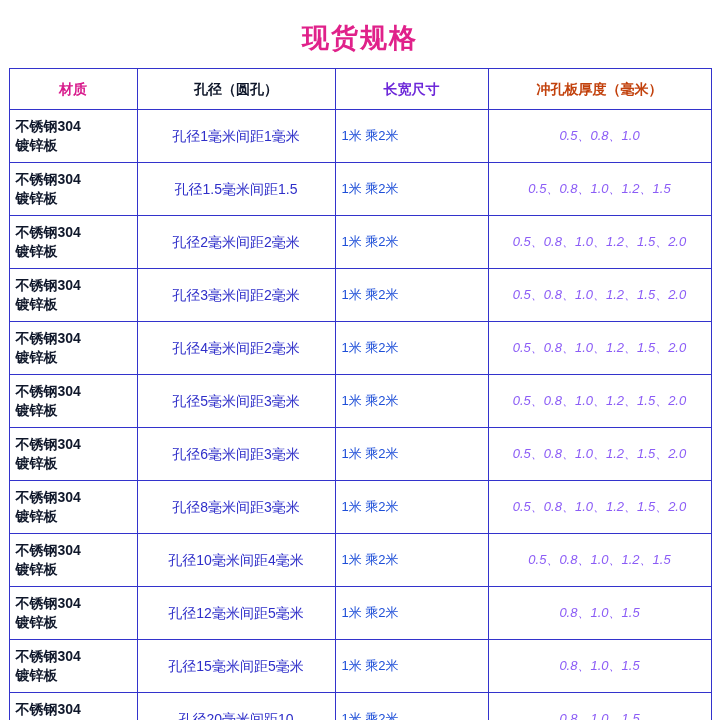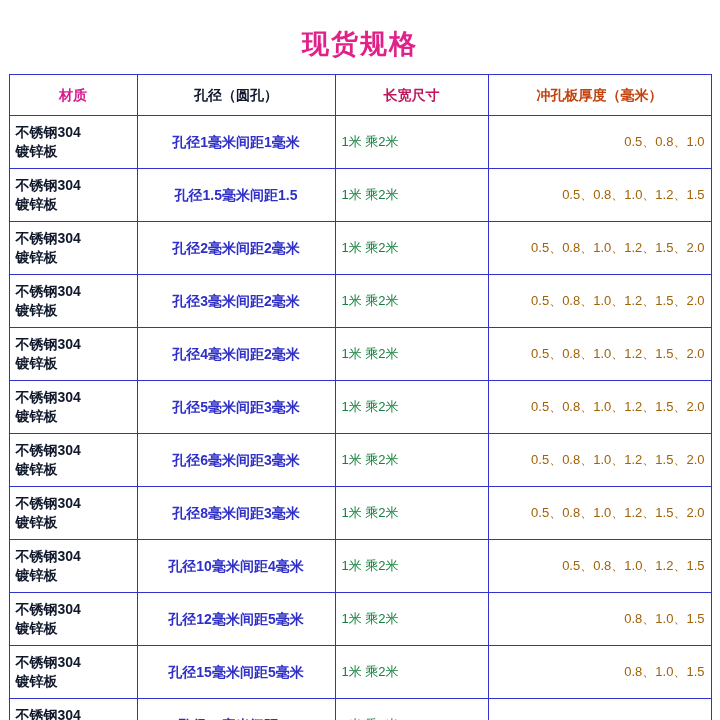--- a/index.html
+++ b/index.html
@@ -18,21 +18,21 @@
     width: 720px;
     height: 720px;
     box-sizing: border-box;
   }
   .title {
     text-align: center;
     color: #e0218a;
     font-size: 27px;
     font-weight: bold;
     letter-spacing: 2px;
-    padding-top: 26px;
+    padding-top: 20px;
     padding-bottom: 12px;
   }
   table.spec {
     border-collapse: collapse;
     margin: 0 auto;
     width: 650px;
     table-layout: fixed;
   }
   table.spec th, table.spec td {
     border: 1px solid #3333cc;
@@ -41,46 +41,47 @@
     line-height: 1.35;
   }
   table.spec th {
     text-align: center;
     font-size: 14px;
     font-weight: bold;
     height: 32px;
   }
   th.c0 { color: #d81b8c; width: 115px; }
   th.c1 { color: #0f172a; width: 185px; }
-  th.c2 { color: #be185d; width: 140px; }
+  th.c2 { color: #6d28d9; width: 140px; }
   th.c3 { color: #c2410c; width: 210px; }
 
   td.material {
     color: #0f172a;
     font-size: 14px;
     font-weight: bold;
     text-align: left;
     padding-left: 8px;
   }
   td.hole {
     color: #2e2ec9;
     font-size: 14px;
-    font-weight: bold;
+    font-weight: normal;
     text-align: center;
   }
   td.size {
-    color: #15803d;
+    color: #1d4ed8;
     font-size: 13px;
     text-align: left;
     padding-left: 8px;
   }
   td.thick {
-    color: #a16207;
+    color: #8b5cf6;
     font-size: 13px;
-    text-align: right;
+    font-style: italic;
+    text-align: center;
     padding-left: 10px;
   }
   .row-a td { height: 44px; }
 </style>
 </head>
 <body>
 
 <div class="page">
 
   <div class="title">现货规格</div>

